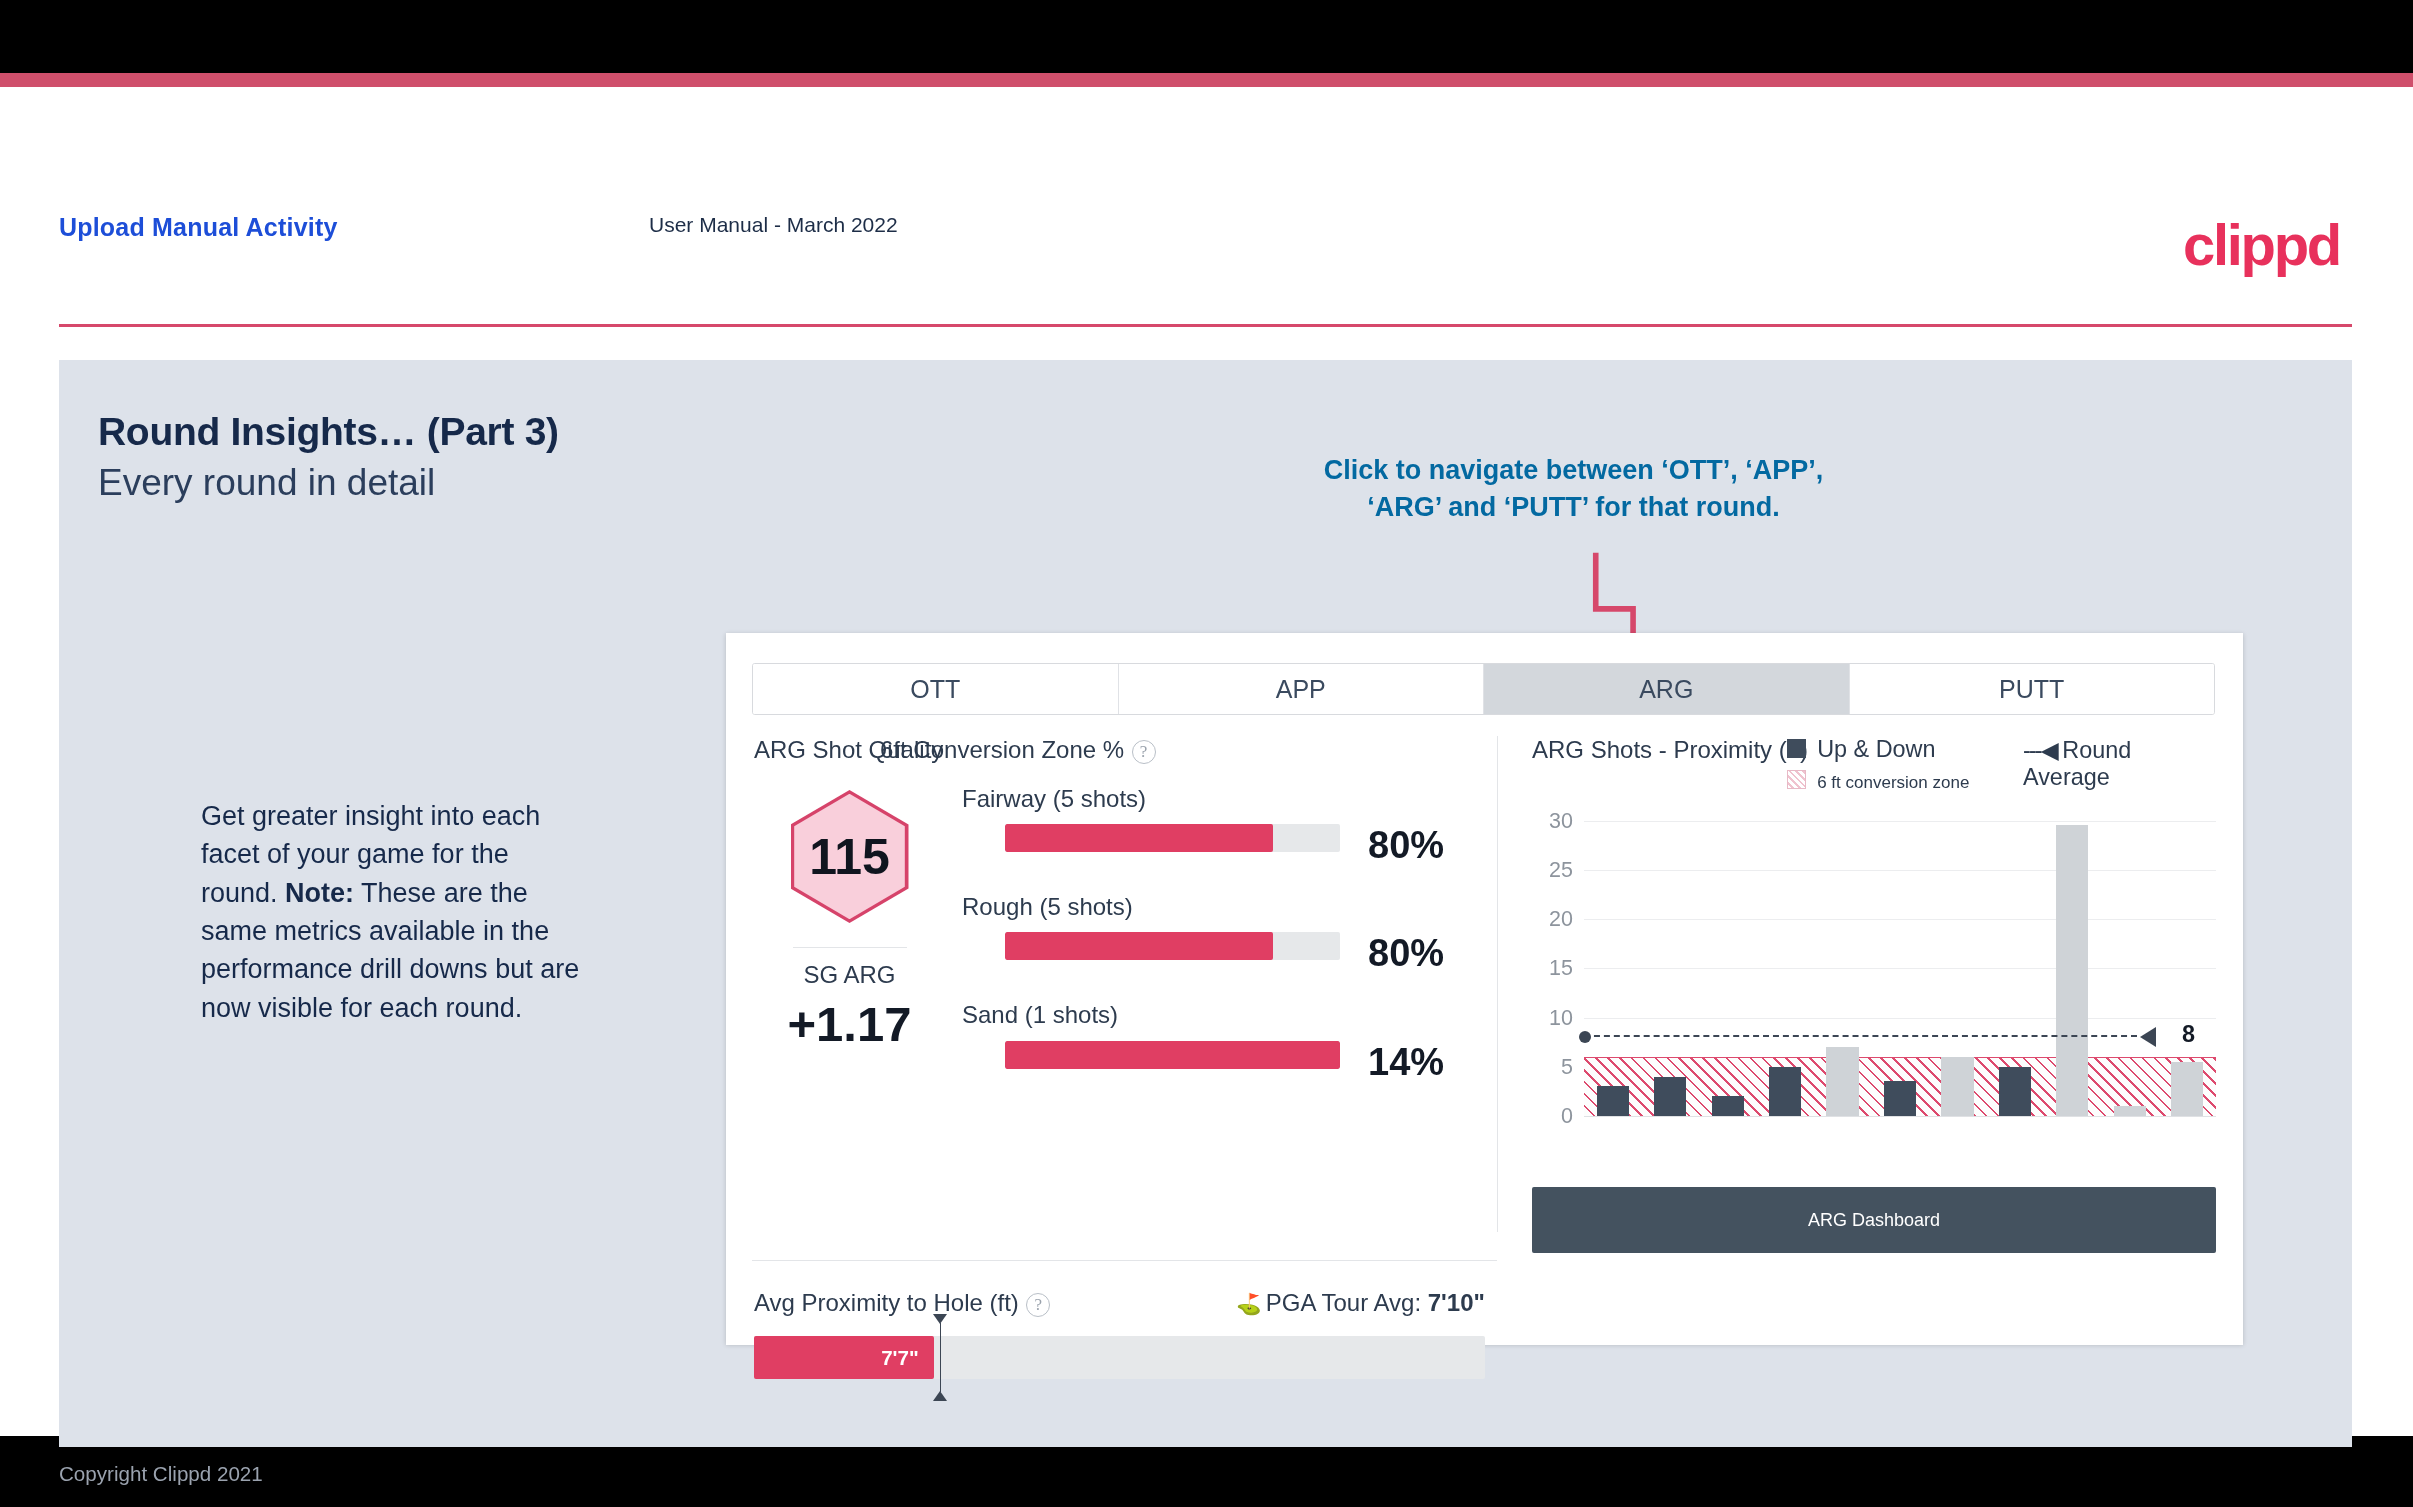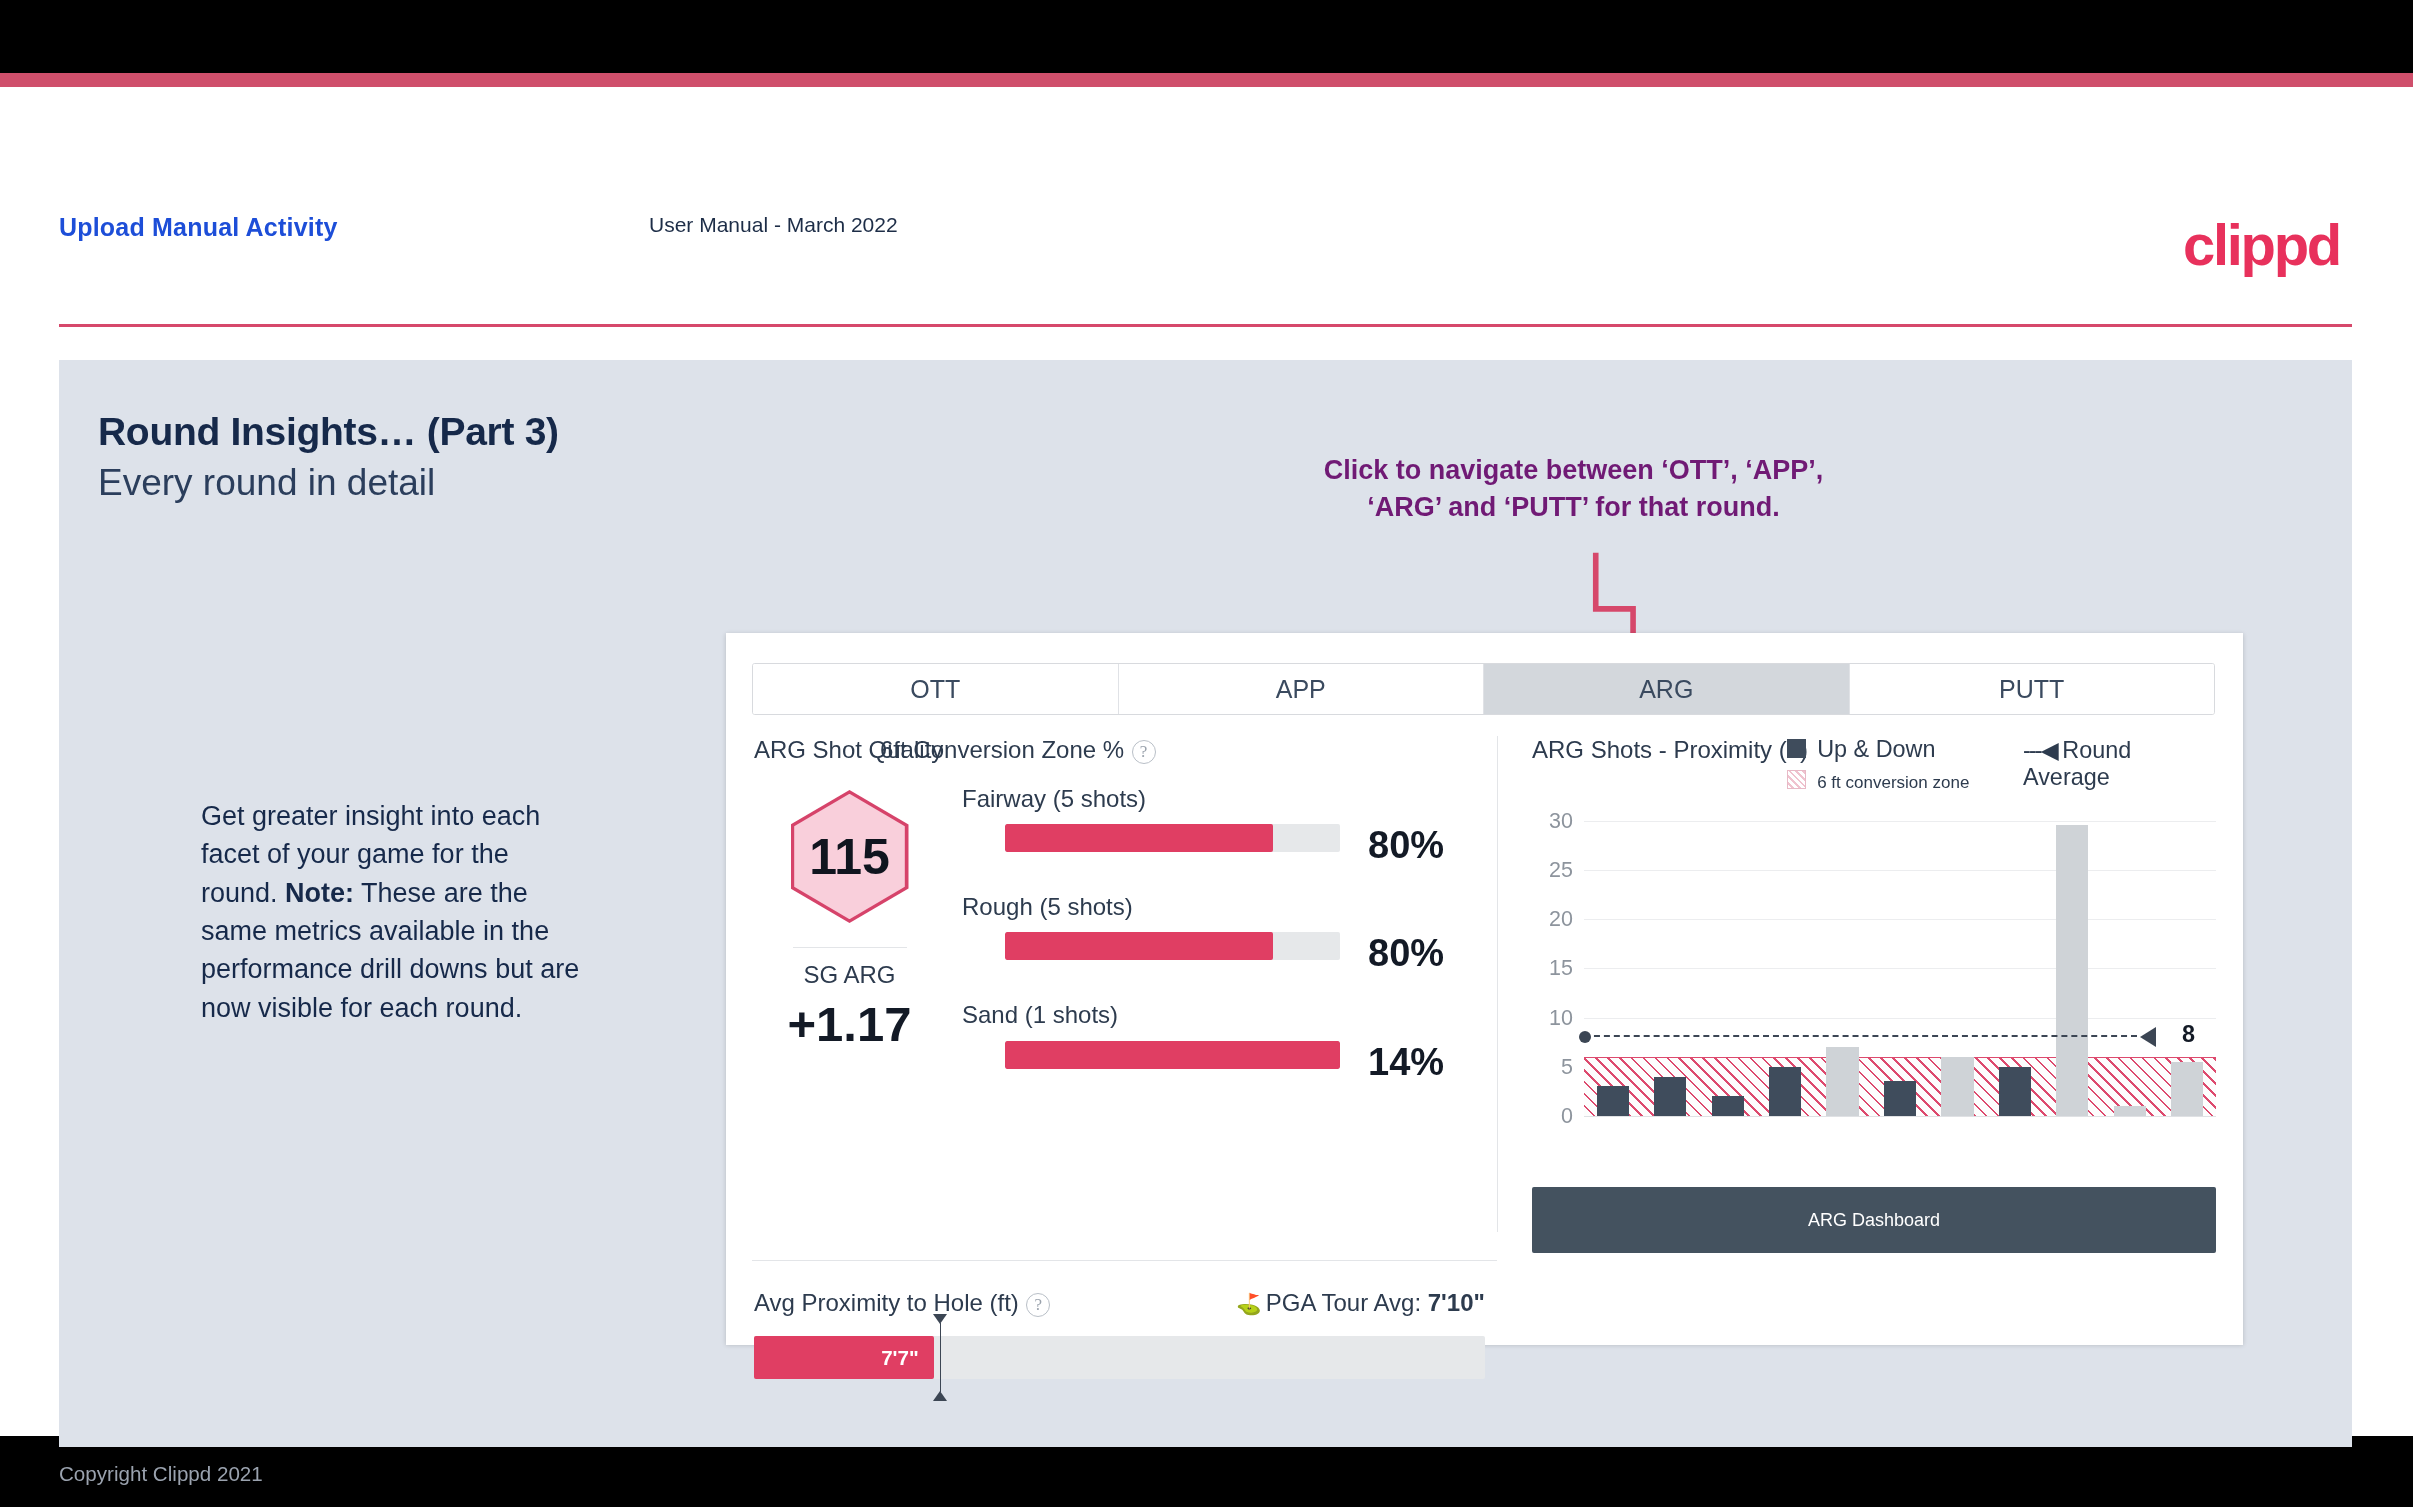--- a/index.html
+++ b/index.html
@@ -53,21 +53,21 @@
     letter-spacing: -0.3px;
   }
   .subtitle {
     position: absolute; left: 98px; top: 375px;
     font-size: 37px; font-weight: 400; color: #2b3e5c;
   }
 
   .callout {
     position: absolute; left: 1274px; top: 365px;
     width: 599px; text-align: center;
-    font-size: 27px; font-weight: 700; color: #701a75;
+    font-size: 27px; font-weight: 700; color: #0369a1;
     line-height: 1.38;
   }
 
   .arrow { position: absolute; left: 1592px; top: 464px; }
 
   .leftcopy {
     position: absolute; left: 201px; top: 710px;
     width: 379px; text-align: left;
     font-size: 27px; color: #16294a; line-height: 1.42;
   }

